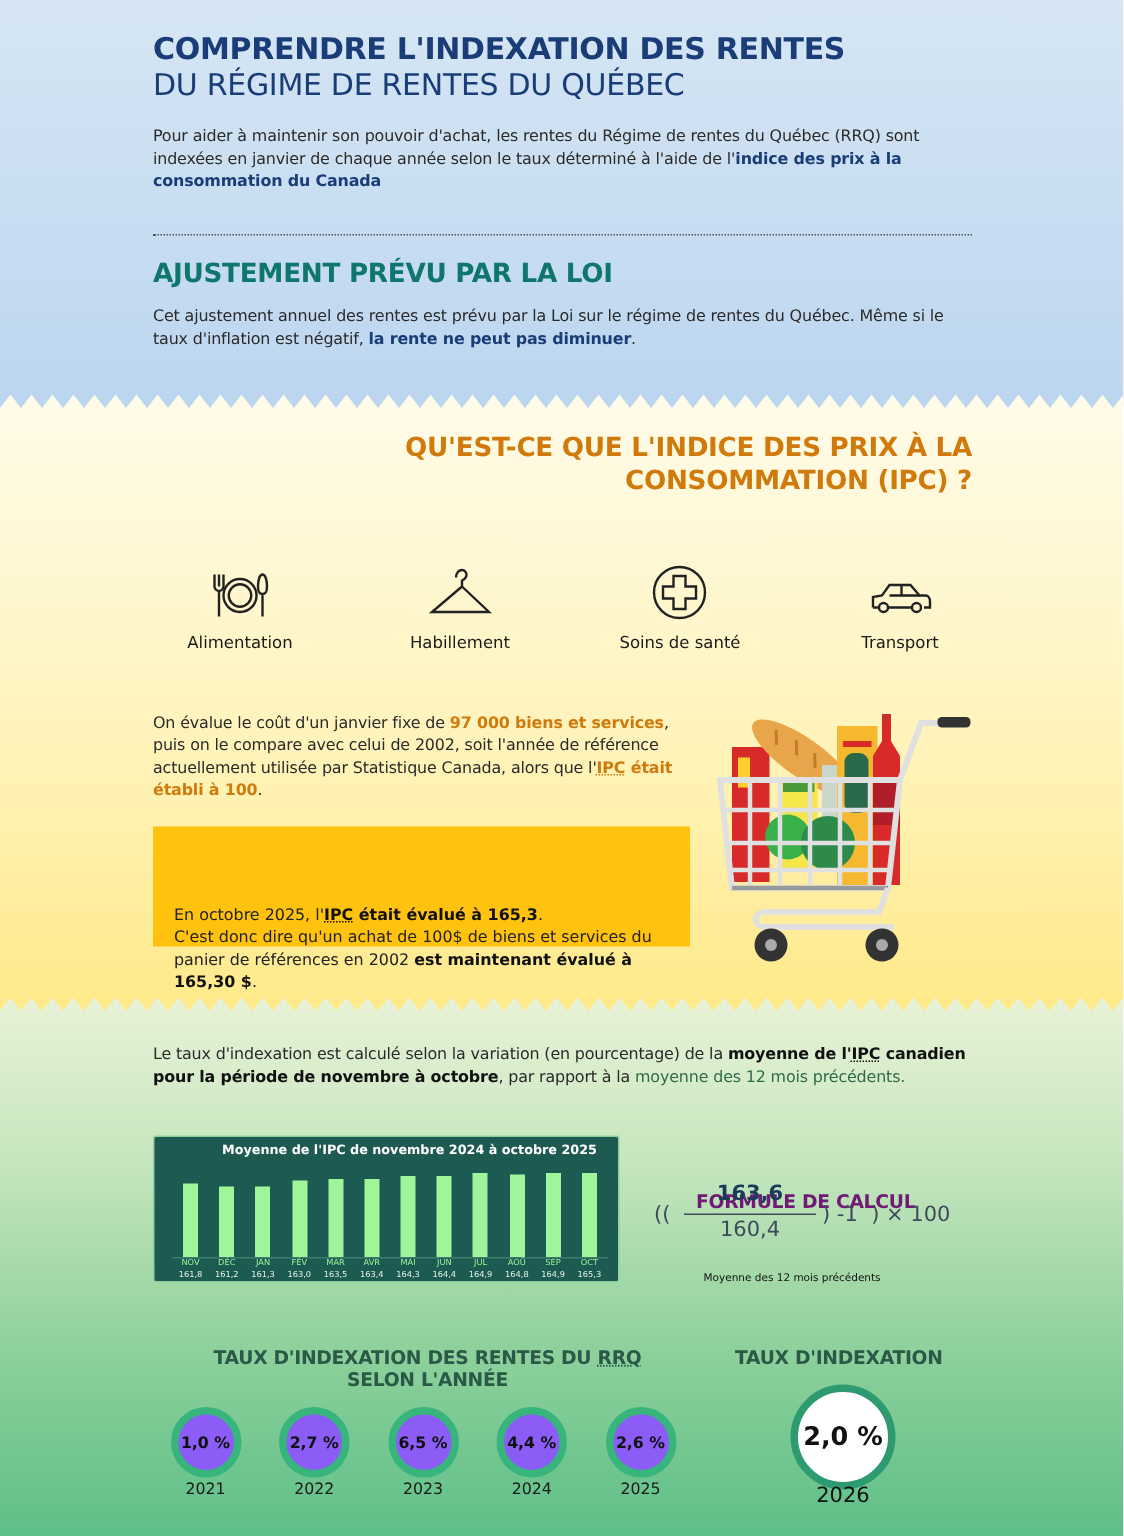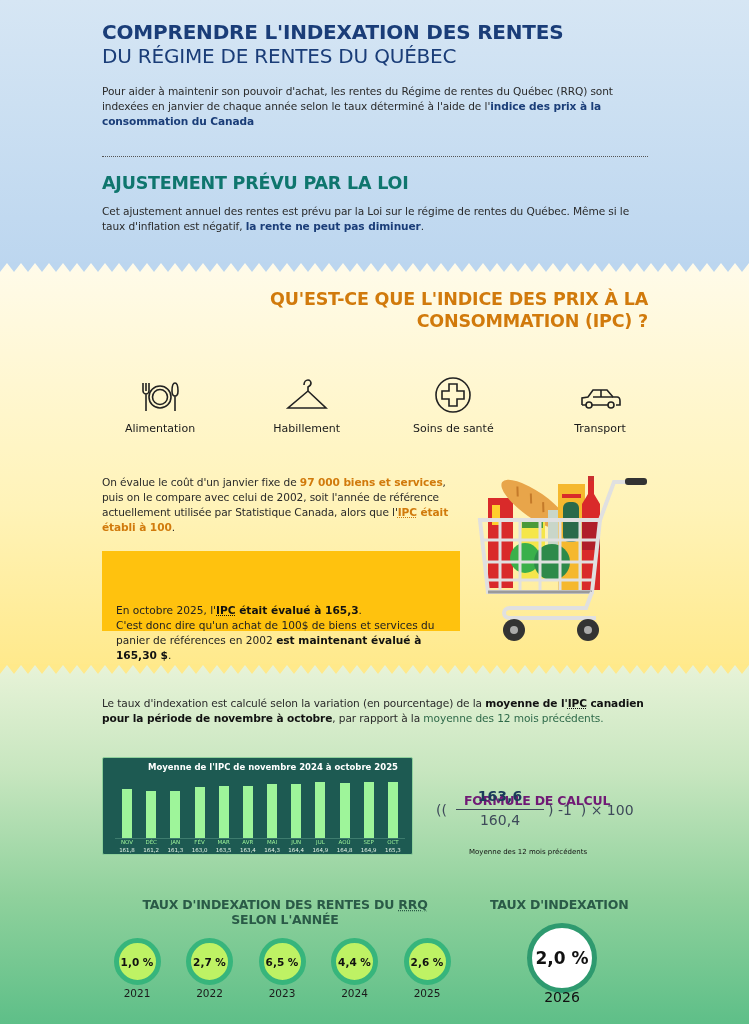--- a/index.html
+++ b/index.html
@@ -57,21 +57,21 @@
   .formula .open { position: absolute; left: 0; top: 14px; }
   .formula .num { position: absolute; left: 36px; top: 0; width: 56px; text-align: center; font-weight: bold; color: #1a3a5a; }
   .formula .frac-line { position: absolute; left: 20px; top: 21px; width: 88px; border-top: 1px solid #3e4a5a; }
   .formula .den { position: absolute; left: 36px; top: 24px; width: 56px; text-align: center; }
   .formula .rest { position: absolute; left: 112px; top: 14px; white-space: pre; }
   .formula-note { position: absolute; left: 469px; top: 848px; font-size: 7px; color: #111; }
 
   .hist-title { position: absolute; left: 120px; top: 897px; width: 330px; text-align: center; font-size: 12.5px; line-height: 15px; font-weight: bold; color: #2a5a47; letter-spacing: -0.2px; }
   .hist-row { position: absolute; left: 112px; top: 938px; width: 340px; display: flex; justify-content: space-between; }
   .hist-item { width: 50px; display: flex; flex-direction: column; align-items: center; }
-  .ring { width: 47px; height: 47px; border-radius: 50%; border: 5px solid #37b57c; background: #bef264; display: flex; align-items: center; justify-content: center; font-size: 10.5px; font-weight: bold; color: #111; }
+  .ring { width: 47px; height: 47px; border-radius: 50%; border: 5px solid #37b57c; background: #8b5cf6; display: flex; align-items: center; justify-content: center; font-size: 10.5px; font-weight: bold; color: #111; }
   .year { font-size: 10.5px; color: #1a1a1a; margin-top: 2px; }
 
   .current-title { position: absolute; left: 490px; top: 897px; font-size: 12.5px; font-weight: bold; color: #2a5a47; letter-spacing: -0.2px; }
   .big-ring { position: absolute; left: 527px; top: 923px; width: 70px; height: 70px; border-radius: 50%; border: 5px solid #2e9a6f; background: #fff; display: flex; align-items: center; justify-content: center; font-size: 17px; font-weight: bold; color: #111; }
   .big-year { position: absolute; left: 527px; top: 989px; width: 70px; text-align: center; font-size: 14px; color: #111; }
 </style>
 </head>
 <body>
 
 <div class="section sec-blue"></div>

